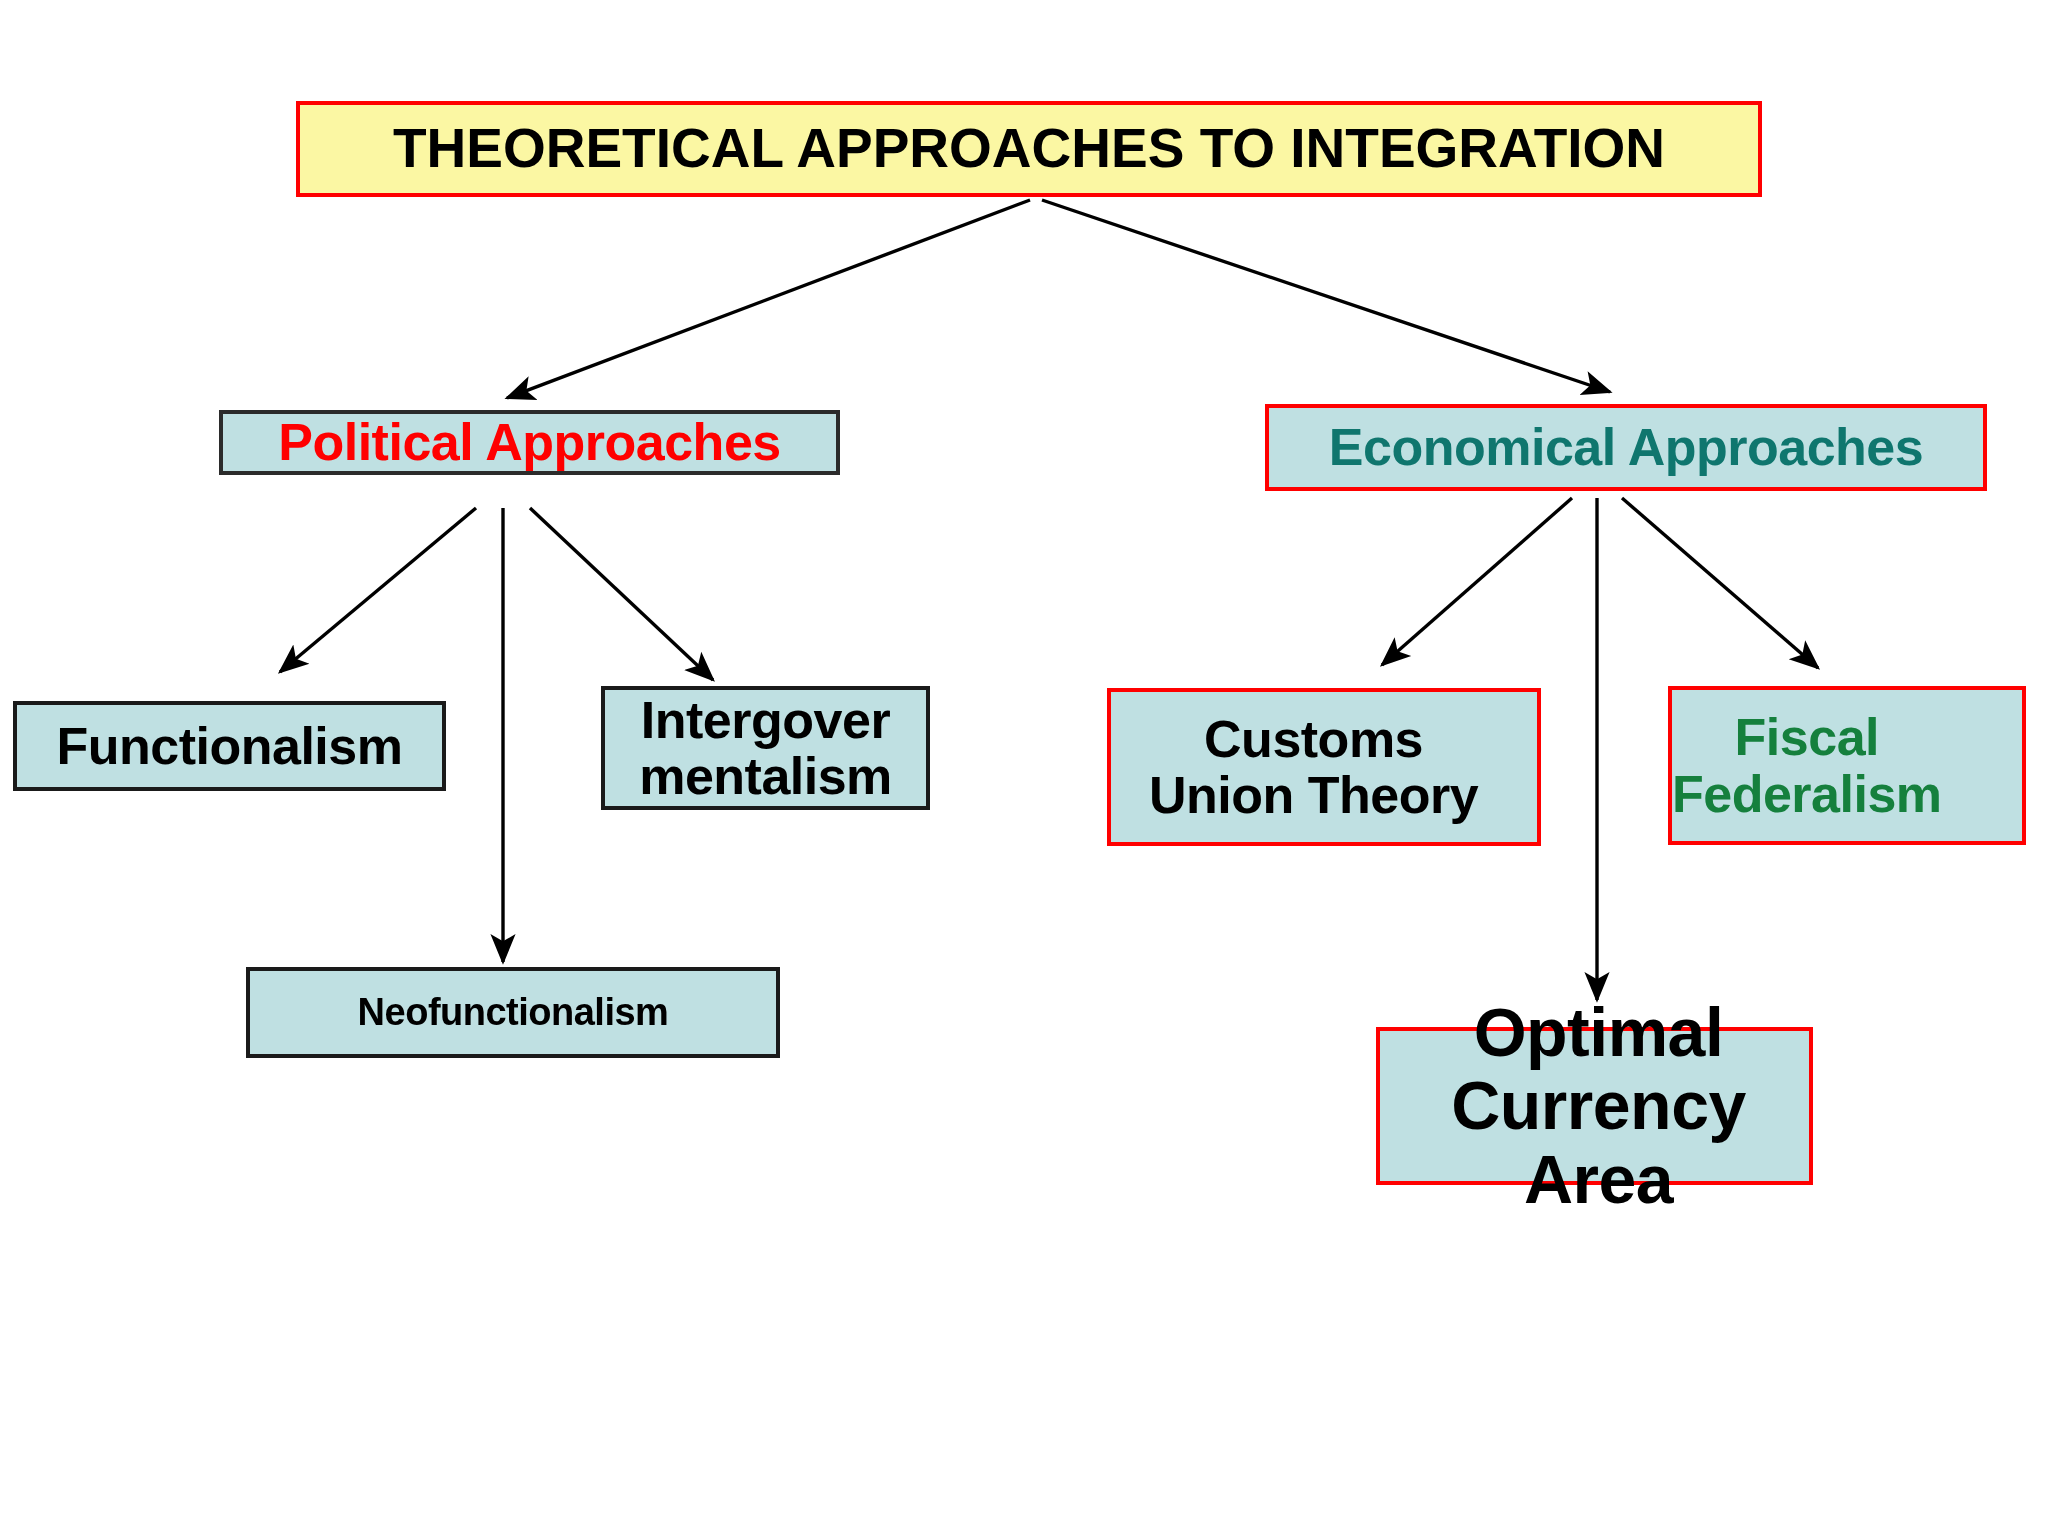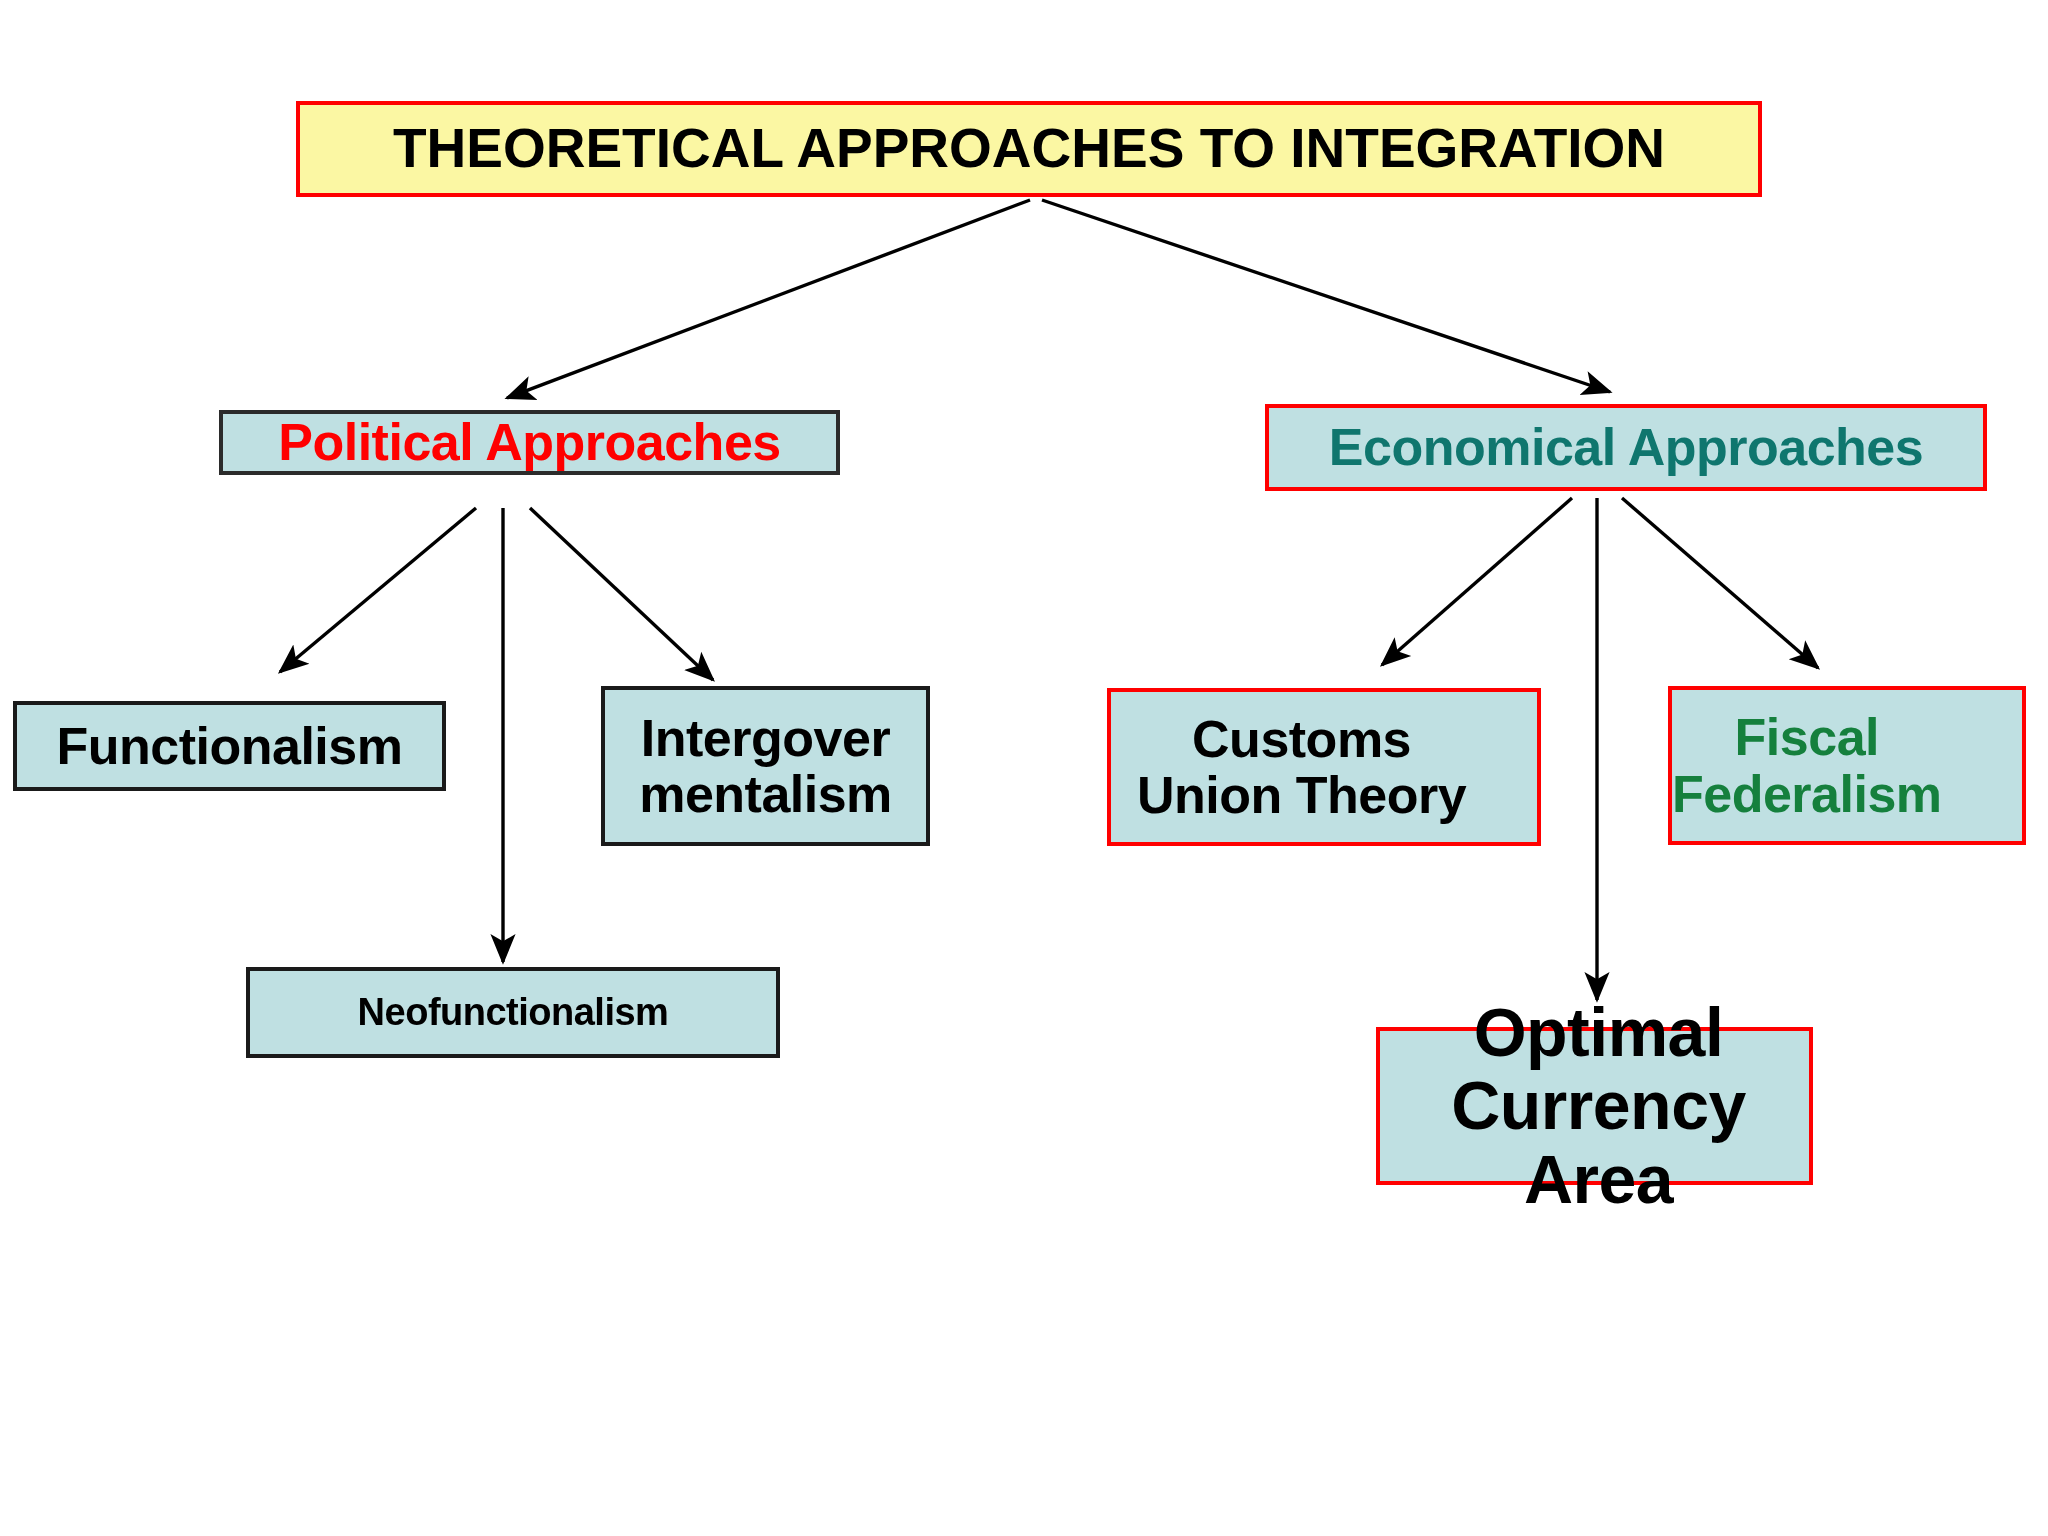--- a/index.html
+++ b/index.html
@@ -92,21 +92,21 @@
     background: #bfe0e2;
     border: 4px solid #1a1a1a;
     color: #000000;
     font-size: 52px;
     font-weight: bold;
   }
   .node-intergovernmentalism {
     left: 601px;
     top: 686px;
     width: 329px;
-    height: 160px;
+    height: 124px;
     background: #bfe0e2;
     border: 4px solid #1a1a1a;
     color: #000000;
     font-size: 52px;
     font-weight: bold;
     justify-content: center;
   }
   .node-neofunctionalism {
     left: 246px;
     top: 967px;
@@ -122,21 +122,21 @@
     left: 1107px;
     top: 688px;
     width: 434px;
     height: 158px;
     background: #bfe0e2;
     border: 4px solid #ff0000;
     color: #000000;
     font-size: 52px;
     font-weight: bold;
     justify-content: flex-start;
-    padding-left: 26px;
+    padding-left: 38px;
   }
   .node-fiscal {
     left: 1668px;
     top: 686px;
     width: 358px;
     height: 159px;
     background: #bfe0e2;
     border: 4px solid #ff0000;
     color: #15803d;
     font-size: 52px;

